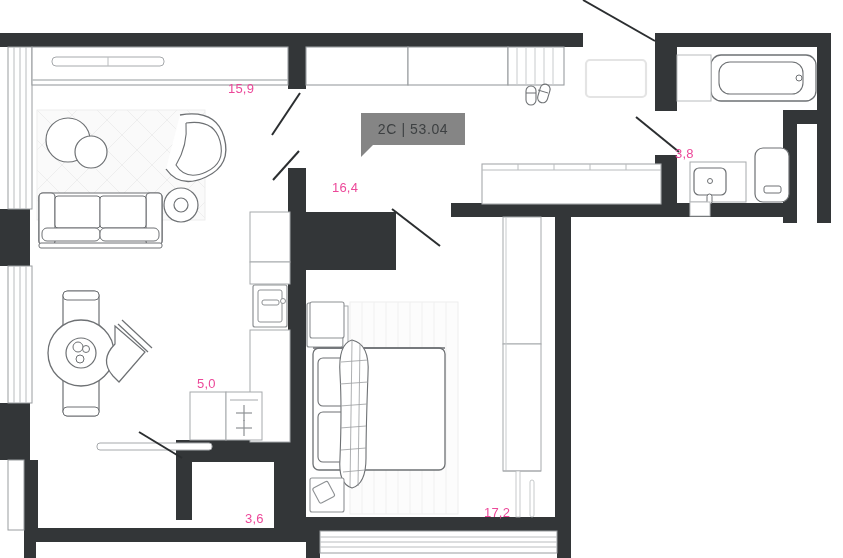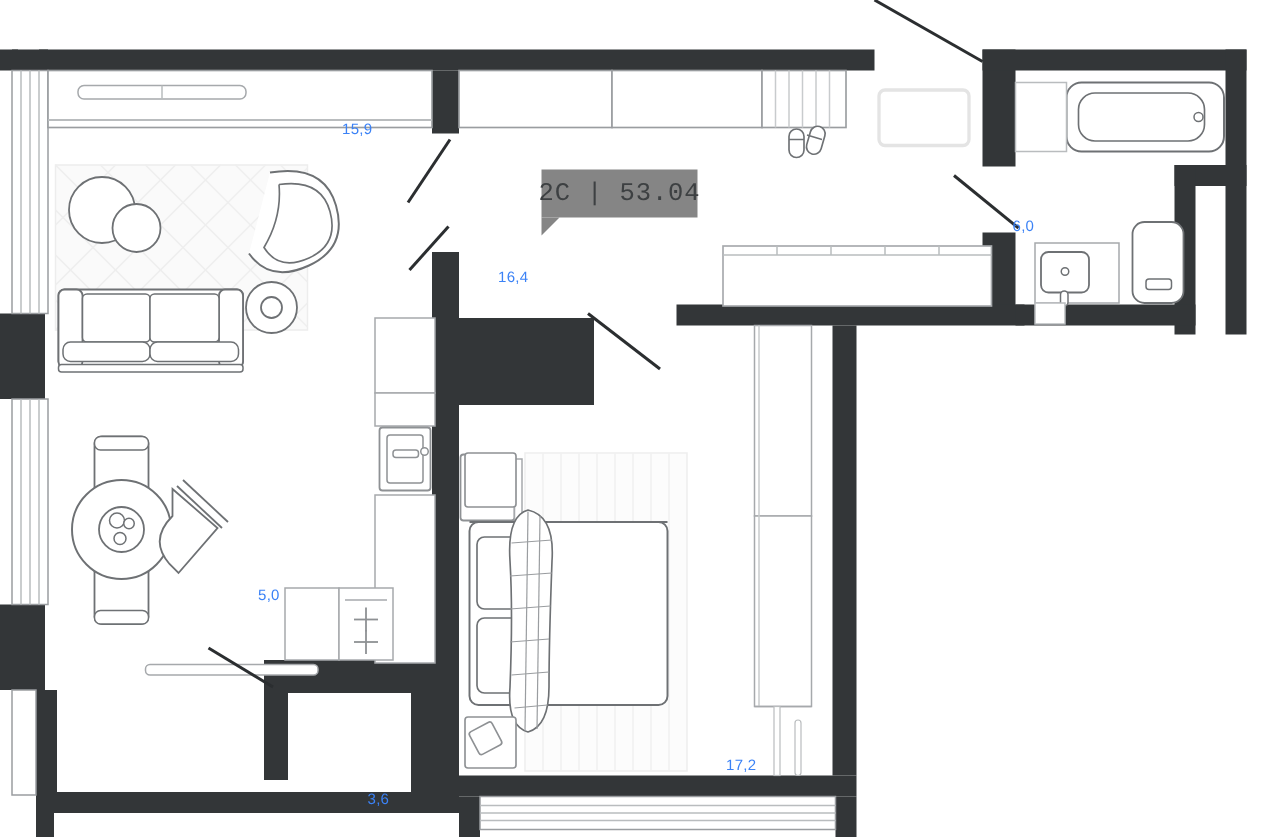--- a/index.html
+++ b/index.html
@@ -19,40 +19,40 @@
   #plan-svg {
     position: absolute;
     left: 0;
     top: 0;
     width: 843px;
     height: 558px;
   }
   .area-label {
     position: absolute;
     font-family: "Liberation Sans", sans-serif;
-    font-size: 10px;
-    color: #3b82f6;
+    font-size: 13px;
+    color: #ec4899;
     letter-spacing: 0.2px;
     white-space: nowrap;
     user-select: none;
   }
   #unit-badge {
     position: absolute;
     left: 361px;
     top: 113px;
     width: 104px;
     height: 32px;
     background: #858585;
     display: flex;
     align-items: center;
     justify-content: center;
   }
   #unit-badge-text {
-    font-family: Liberation Mono, monospace;
-    font-size: 17px;
+    font-family: Liberation Sans, sans-serif;
+    font-size: 14px;
     color: #3d4042;
     letter-spacing: 0.6px;
     white-space: nowrap;
   }
   #unit-badge-tail {
     position: absolute;
     left: 361px;
     top: 145px;
     width: 0;
     height: 0;
@@ -344,26 +344,26 @@
       <line x1="636" y1="117" x2="679" y2="152"></line>
       <line x1="139" y1="432" x2="182" y2="458"></line>
     </g>
 
   </svg>
 
   <div class="area-label" style="left:228px; top:81px;">15,9</div>
 
   <div class="area-label" style="left:332px; top:180px;">16,4</div>
 
-  <div class="area-label" style="left:172px; top:376px;margin-top:16px;">5,0</div>
-
-  <div class="area-label" style="left:245px; top:528px;text-align:center;">3,6</div>
+  <div class="area-label" style="left:197px; top:376px;">5,0</div>
+
+  <div class="area-label" style="left:245px; top:511px;text-align:center;">3,6</div>
 
   <div class="area-label" style="left:484px; top:505px;">17,2</div>
 
-  <div class="area-label" style="left:675px; top:146px;">6,0</div>
+  <div class="area-label" style="left:675px; top:146px;">3,8</div>
 
   <div id="unit-badge">
     <span id="unit-badge-text">2C | 53.04</span>
   </div>
   <div id="unit-badge-tail"></div>
 
 </div>
 
 </body></html>

